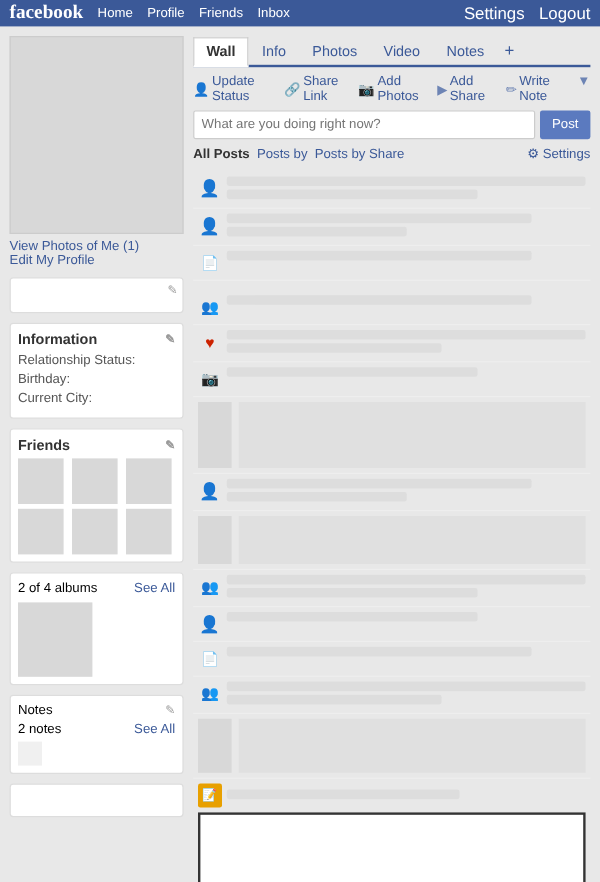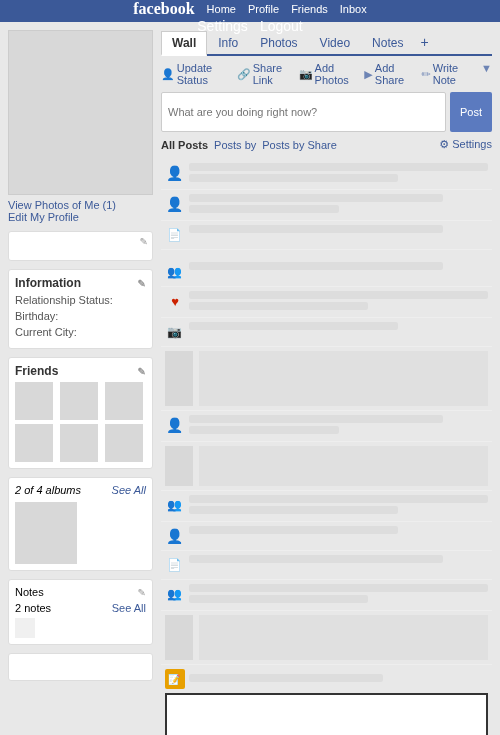--- a/index.html
+++ b/index.html
@@ -1,19 +1,19 @@
 <!DOCTYPE html>
 <html><head>
   <meta charset="utf-8">
   <style>
     * { margin: 0; padding: 0; box-sizing: border-box; }
     body { font-family: Arial, Helvetica, sans-serif; font-size: 11px; background: #e8e8e8; width: 500px; min-height: 735px; }
 
     
-    #header { background: #3b5998; height: 22px; display: flex; align-items: center; justify-content: space-between; padding: 0 8px; flex-direction: column; }
+    #header { background: #3b5998; height: 22px; display: flex; align-items: center; justify-content: space-between; padding: 0 8px; }
     #header .logo { color: white; font-size: 16px; font-weight: bold; font-family: Georgia, serif; }
     #header .nav { display: flex; gap: 12px; }
     #header .nav a { color: white; text-decoration: none; font-size: 11px; cursor: pointer; }
     #header .right-nav { display: flex; gap: 12px; }
     #header .right-nav a { color: white; text-decoration: none; font-size: 14px; cursor: pointer; }
 
     
     #main { display: flex; padding: 8px; gap: 8px; }
 
     
@@ -45,21 +45,21 @@
     .tab { padding: 4px 10px; font-size: 12px; cursor: pointer; color: #3b5998; border: 1px solid transparent; border-bottom: none; }
     .tab.active { background: #fff; border: 1px solid #ccc; border-bottom: 2px solid #fff; margin-bottom: -2px; color: #333; font-weight: bold; }
     .tab-plus { padding: 4px 6px; color: #3b5998; cursor: pointer; font-size: 14px; }
 
     
     .action-bar { display: flex; gap: 6px; margin-bottom: 6px; font-size: 11px; }
     .action-btn { display: flex; align-items: center; gap: 2px; color: #3b5998; cursor: pointer; text-decoration: none; }
 
     
     .status-bar { display: flex; gap: 4px; margin-bottom: 6px; }
-    .status-input { flex: 1; height: 40px; border: 1px solid #ccc; padding: 0 6px; font-size: 11px; color: #aaa; border-radius: 2px; }
+    .status-input { flex: 1; height: 24px; border: 1px solid #ccc; padding: 0 6px; font-size: 11px; color: #aaa; border-radius: 2px; }
     .post-btn { background: #5b7abf; color: white; border: none; padding: 0 10px; font-size: 11px; cursor: pointer; border-radius: 2px; }
 
     
     .filter-bar { display: flex; gap: 6px; align-items: center; margin-bottom: 8px; font-size: 11px; }
     .filter-link { color: #3b5998; cursor: pointer; }
     .filter-active { font-weight: bold; color: #333; }
     .settings-link { margin-left: auto; color: #3b5998; cursor: pointer; }
 
     
     .feed { display: flex; flex-direction: column; gap: 0; }
@@ -137,21 +137,21 @@
         <div class="friend-thumb"></div>
       </div>
       <div class="friends-grid">
         <div class="friend-thumb"></div>
         <div class="friend-thumb"></div>
         <div class="friend-thumb"></div>
       </div>
     </div>
 
     <div class="sidebar-section">
-      <div style="display:flex; justify-content:space-between; align-items:flex-end;font-style:italic;">
+      <div style="display:flex; justify-content:space-between; align-items:flex-end;">
         <span>2 of 4 albums</span>
         <span class="albums-see-all">See All</span>
       </div>
       <div class="album-thumb"></div>
     </div>
 
     <div class="sidebar-section">
       <div style="display:flex; justify-content:space-between; align-items:center; margin-bottom:4px;">
         <span>Notes</span>
         <span class="edit-icon">✎</span>

